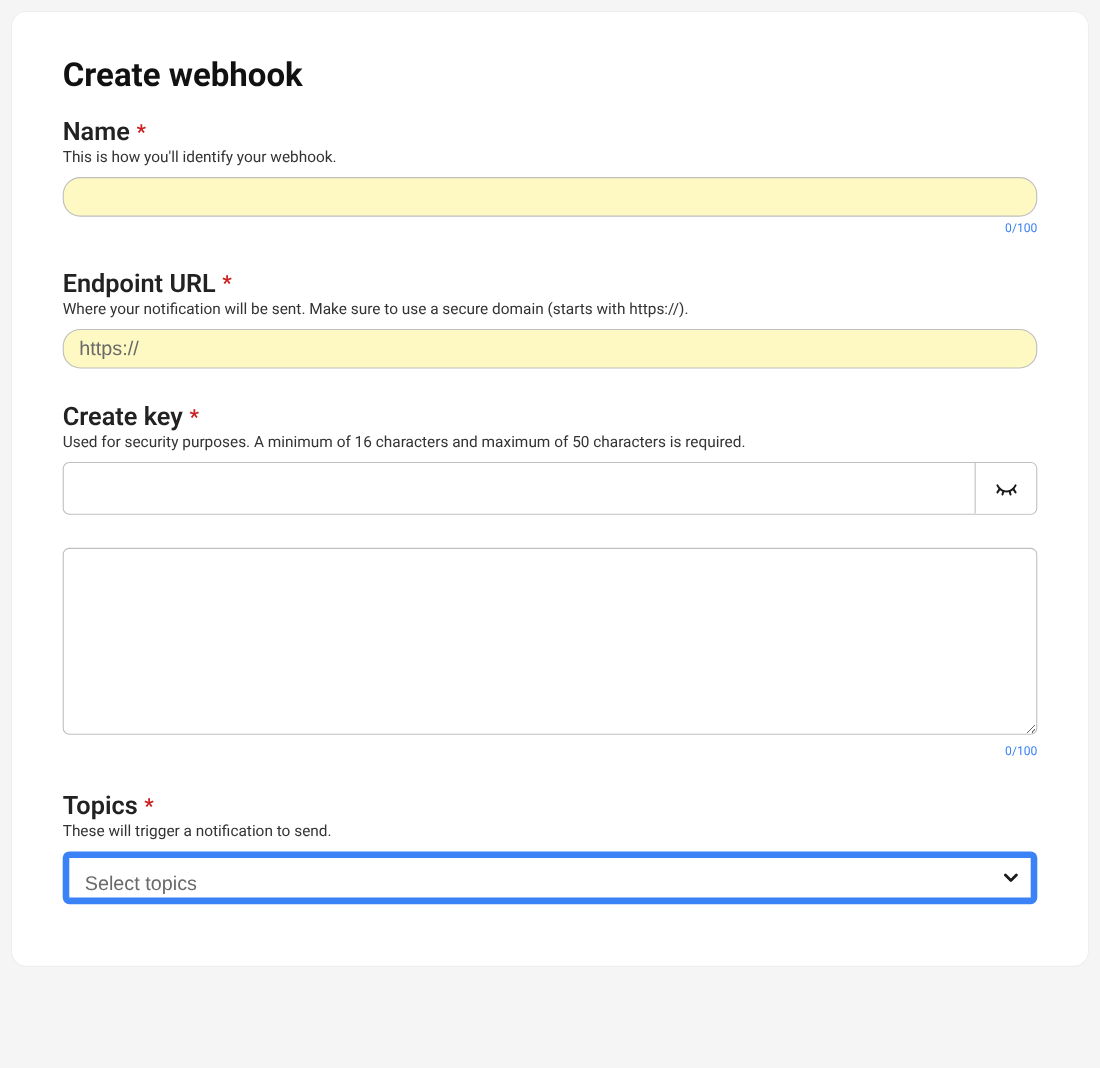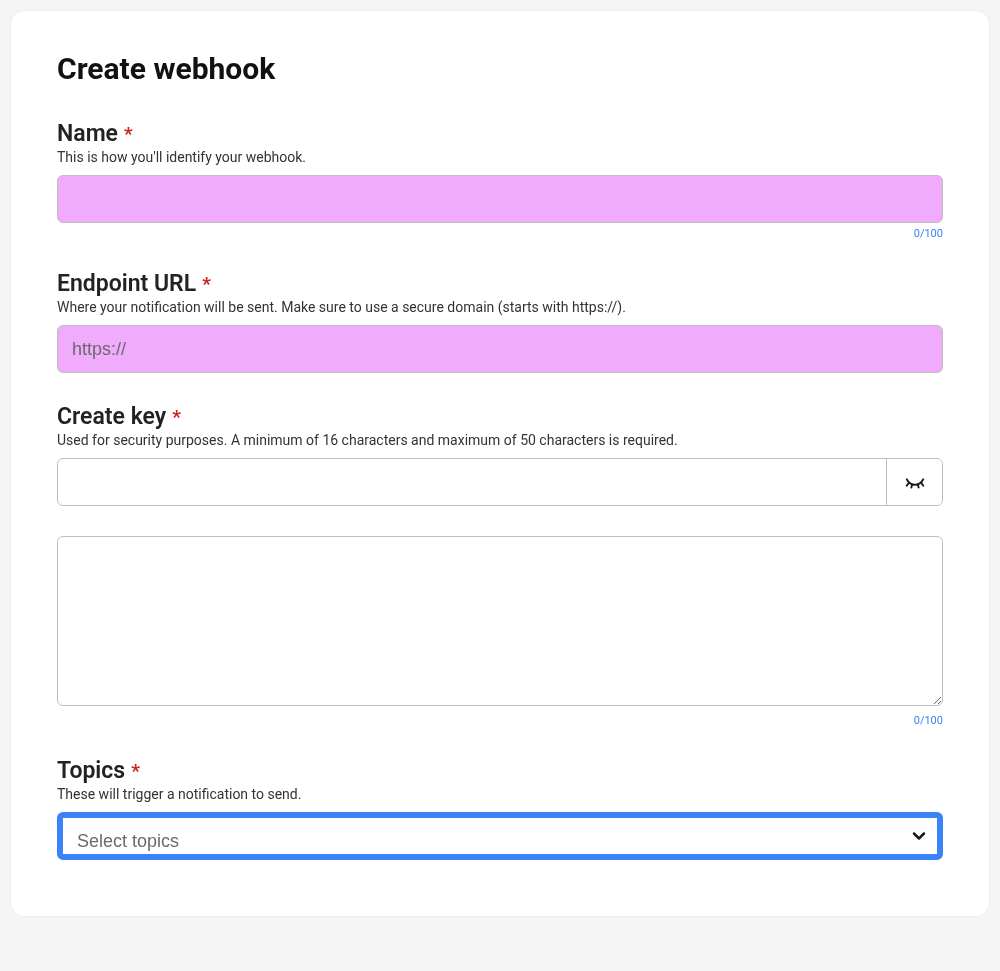--- a/index.html
+++ b/index.html
@@ -17,21 +17,21 @@
       border: 1px solid #eeeeee;
       border-radius: 14px;
       width: 980px;
       margin: 0 auto;
       padding: 40px 46px 46px 46px;
     }
     .page-title {
       font-size: 30px;
       font-weight: 700;
       color: #111;
-      margin-bottom: 34px;
+      margin-bottom: 20px;
     }
     .form-group {
       margin-bottom: 30px;
     }
     .label-row {
       display: flex;
       align-items: center;
       gap: 6px;
       margin-bottom: 2px;
     }
@@ -46,27 +46,27 @@
       font-weight: 700;
       line-height: 1;
     }
     .field-help {
       font-size: 14px;
       color: #333;
       margin-bottom: 10px;
     }
     .text-input {
       width: 100%;
-      height: 48px;
+      height: 36px;
       border: 1px solid #bfbfbf;
-      border-radius: 6px;
+      border-radius: 16px;
       padding: 0 14px;
       font-size: 18px;
       color: #333;
-      background: #f0abfc;
+      background: #fef9c3;
     }
     .text-input::placeholder {
       color: #6a6a6a;
     }
     .text-area {
       width: 100%;
       height: 170px;
       border: 1px solid #bfbfbf;
       border-radius: 6px;
       padding: 10px 14px;

